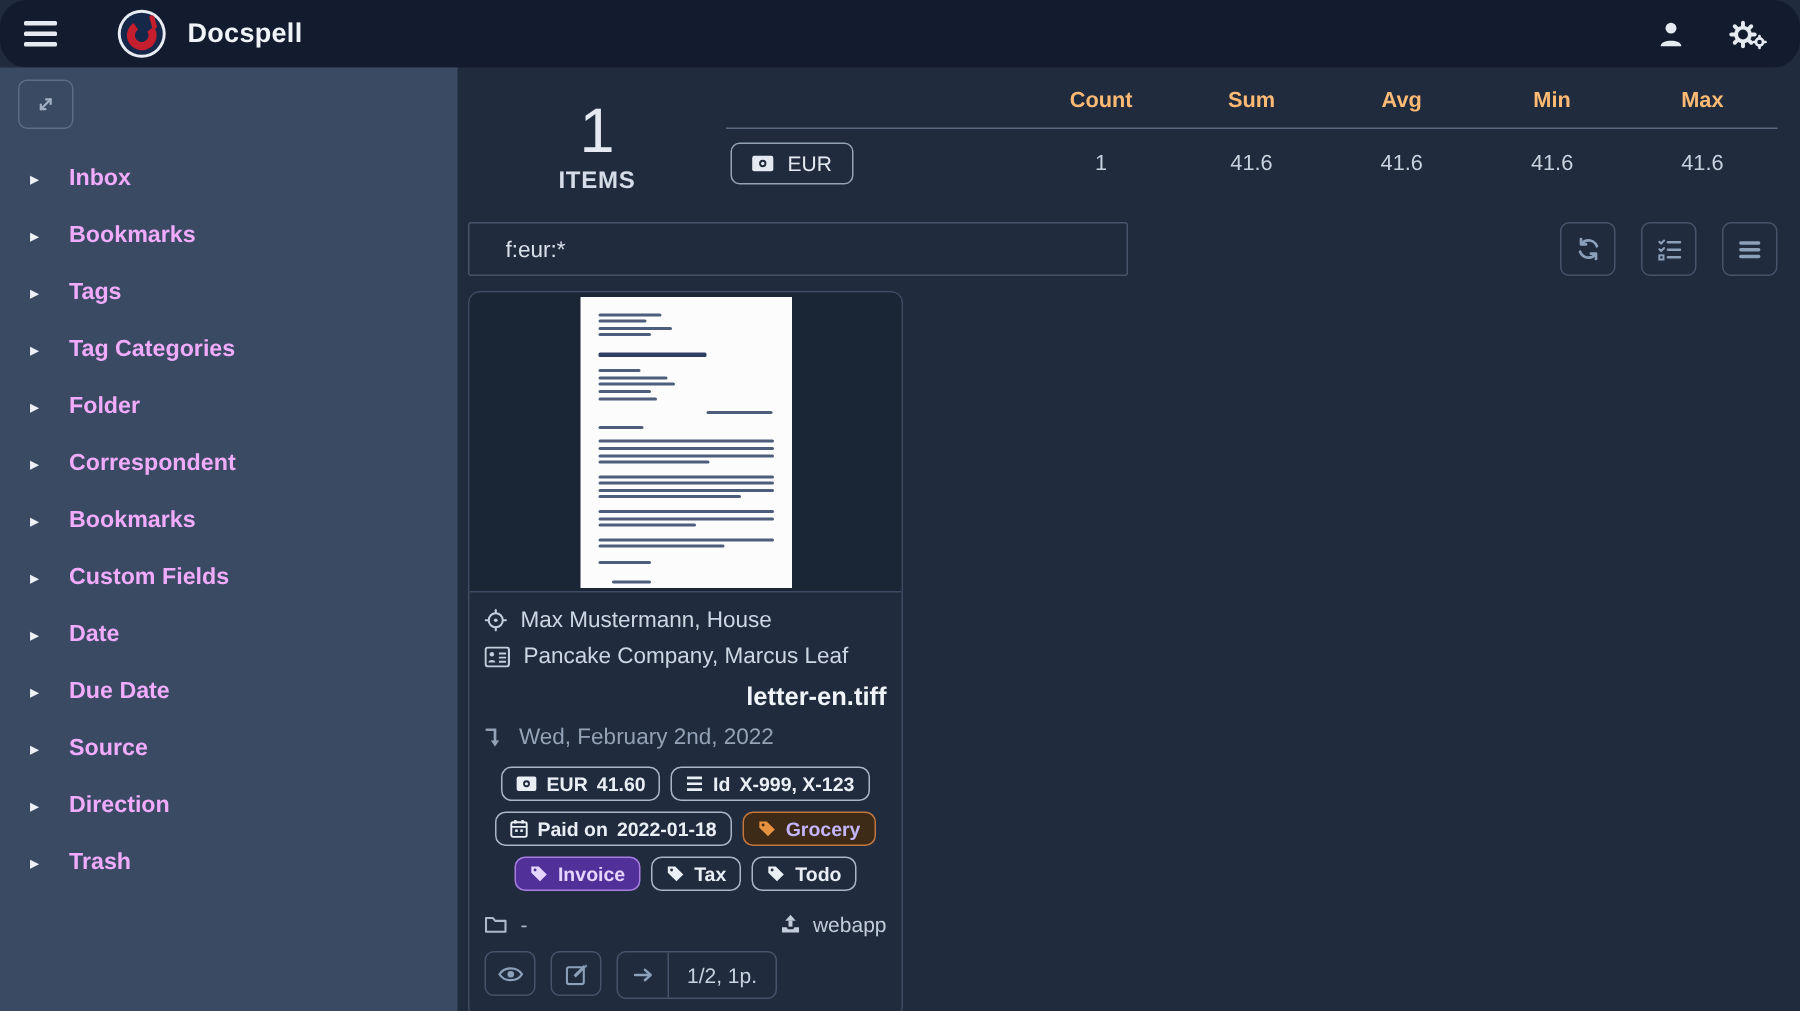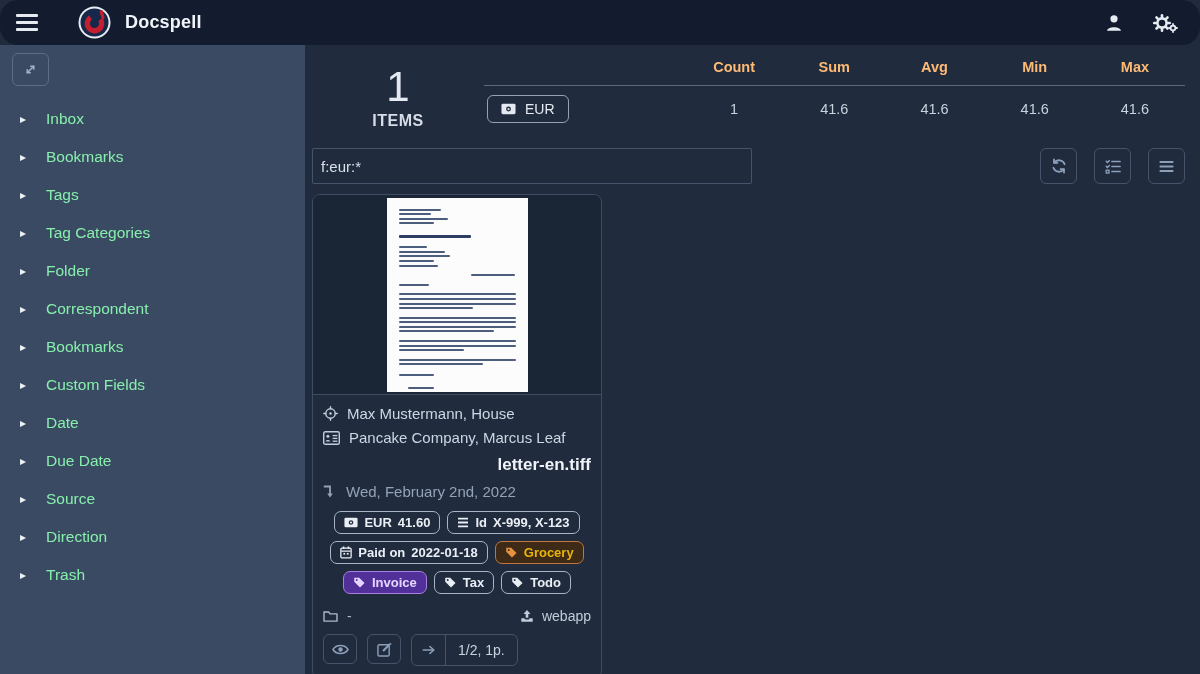--- a/index.html
+++ b/index.html
@@ -14,58 +14,58 @@
   .nav-title { font-size:18px; font-weight:bold; color:#f0f3f8; letter-spacing:.2px; }
   .nav-right { margin-left:auto; display:flex; align-items:center; gap:28px; padding-right:6px; }
   .nav-icon { color:#e6ebf2; display:flex; align-items:center; }
 
   
   .page-body { display:flex; height:629px; }
   .sidebar { width:305px; background:#3b4a63; padding:8px 12px; flex-shrink:0; }
   .expand-btn { width:37px; height:33px; border:1px solid #5d6d87; border-radius:6px; display:flex; align-items:center; justify-content:center; color:#a2aec2; cursor:pointer; margin-bottom:14px; }
   .side-item { height:38px; display:flex; align-items:center; gap:17px; padding-left:8px; cursor:pointer; }
   .side-caret { font-size:12px; color:#eef2f7; width:9px; line-height:1; }
-  .side-label { font-size:15.5px; font-weight:normal; color:#86efac; }
+  .side-label { font-size:15.5px; font-weight:bold; color:#f0abfc; }
 
   .main { flex:1; padding:12px 15px 0 7px; }
 
   
   .stats-row { display:flex; align-items:flex-start; }
   .items-count { width:172px; text-align:center; padding-top:8px; }
   .items-count .big { font-size:42px; line-height:1.05; color:#e5eaf2; font-weight:400; }
   .items-count .lbl { font-size:16px; font-weight:bold; color:#d6dde9; margin-top:3px; letter-spacing:.5px; }
   .stats-table { flex:1; margin-top:2px; }
   .stats-head { display:flex; border-bottom:1px solid #5c6880; padding-bottom:10px; }
   .stats-vals { display:flex; align-items:center; padding-top:9px; }
   .c-first { width:200px; display:flex; align-items:center; }
   .c-cell { flex:1; text-align:center; font-size:14.5px; }
   .stats-head .c-cell { color:#fdba74; font-weight:bold; }
   .stats-vals .c-cell { color:#c9d2df; }
   .cur-badge { display:inline-flex; align-items:center; gap:9px; border:1px solid #94a2b6; border-radius:6px; padding:5px 13px; font-size:14px; color:#e5eaf2; margin-left:3px; }
 
   
   .search-row { display:flex; align-items:center; margin-top:18px; }
-  .search-input { width:440px; height:36px; background:transparent; border:1px solid #46536b; border-radius:2px; color:#d9e0ea; font-size:15px; padding:0 8px; font-family:inherit; outline:none; }
+  .search-input { width:440px; height:36px; background:transparent; border:1px solid #46536b; border-radius:2px; color:#d9e0ea; font-size:15px; padding:0 24px; font-family:inherit; outline:none; }
   .search-actions { margin-left:auto; display:flex; gap:17px; }
   .icon-btn { width:37px; height:36px; border:1px solid #46536b; border-radius:6px; background:transparent; display:flex; align-items:center; justify-content:center; color:#8da0ba; cursor:pointer; }
 
   
   .card { width:290px; margin-top:10px; margin-left:0; border:1px solid #3e4b63; border-radius:8px; background:#202b3d; overflow:hidden; }
   .thumb { height:200px; background:#1a2535; border-bottom:1px solid #3e4b63; display:flex; align-items:center; justify-content:center; }
   .sheet { width:141px; height:194px; background:#fcfcfc; padding:11px 12px; }
   .ln { height:2px; background:#4d5d7c; margin-bottom:2.6px; border-radius:1px; }
   .card-body { padding:10px 10px 0; }
   .meta-line { display:flex; align-items:center; gap:9px; color:#cdd6e3; font-size:15px; margin-bottom:7px; }
   .meta-line .mi { color:#c3cddb; display:flex; }
   .doc-title { font-size:17px; font-weight:bold; color:#f0f3f8; margin:9px 0 8px;text-align:right; }
   .date-line { display:flex; align-items:center; gap:11px; color:#94a2b7; font-size:15px; margin-bottom:11px; }
   .badge-row { display:flex; justify-content:center; gap:7px; margin-bottom:7px; flex-wrap:wrap; }
   .badge { display:inline-flex; align-items:center; gap:6px; border:1px solid #a9b5c8; border-radius:7px; padding:3px 9px; font-size:13px; font-weight:bold; color:#eaeef5; background:transparent; }
   .badge .bi { display:flex; }
-  .badge.orange { border-color:#c0763c; background:#3d2b18; color:#eab308; }
+  .badge.orange { border-color:#c0763c; background:#3d2b18; color:#c4b5fd; }
   .badge.orange .bi { color:#e8923f; }
   .badge.purple { border-color:#a87fe0; background:#52309a; color:#e6d6ff; }
   .folder-row { display:flex; align-items:center; padding:4px 10px 6px; font-size:14px; color:#aeb9c9; }
   .folder-row .right { margin-left:auto; display:flex; align-items:center; gap:8px; color:#c3ccd9; }
   .card-footer { display:flex; gap:10px; padding:4px 10px 12px; }
   .f-btn { width:34px; height:30px; border:1px solid #46536b; border-radius:6px; display:flex; align-items:center; justify-content:center; color:#8da0ba; cursor:pointer; }
   .f-group { display:flex; border:1px solid #46536b; border-radius:6px; overflow:hidden; }
   .f-group .g-btn { width:34px; height:30px; display:flex; align-items:center; justify-content:center; color:#8da0ba; border-right:1px solid #46536b; cursor:pointer; }
   .f-group .g-label { display:flex; align-items:center; padding:0 12px; font-size:14px; color:#c9d2df; }
 

